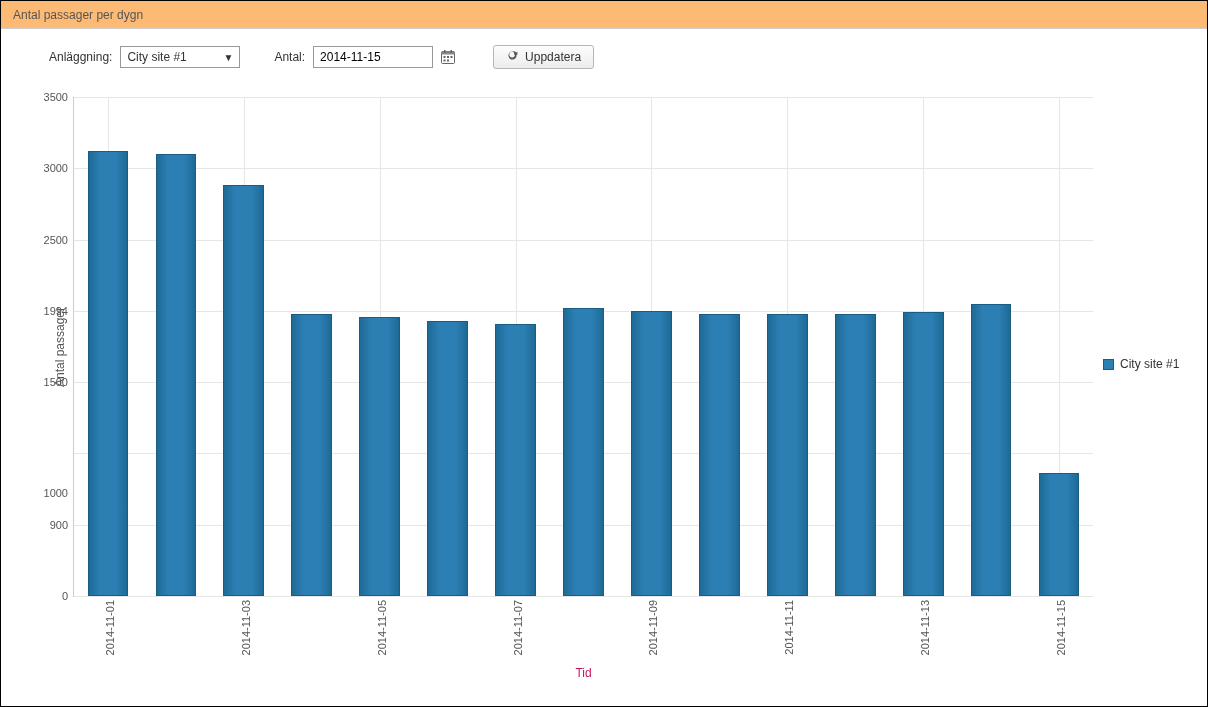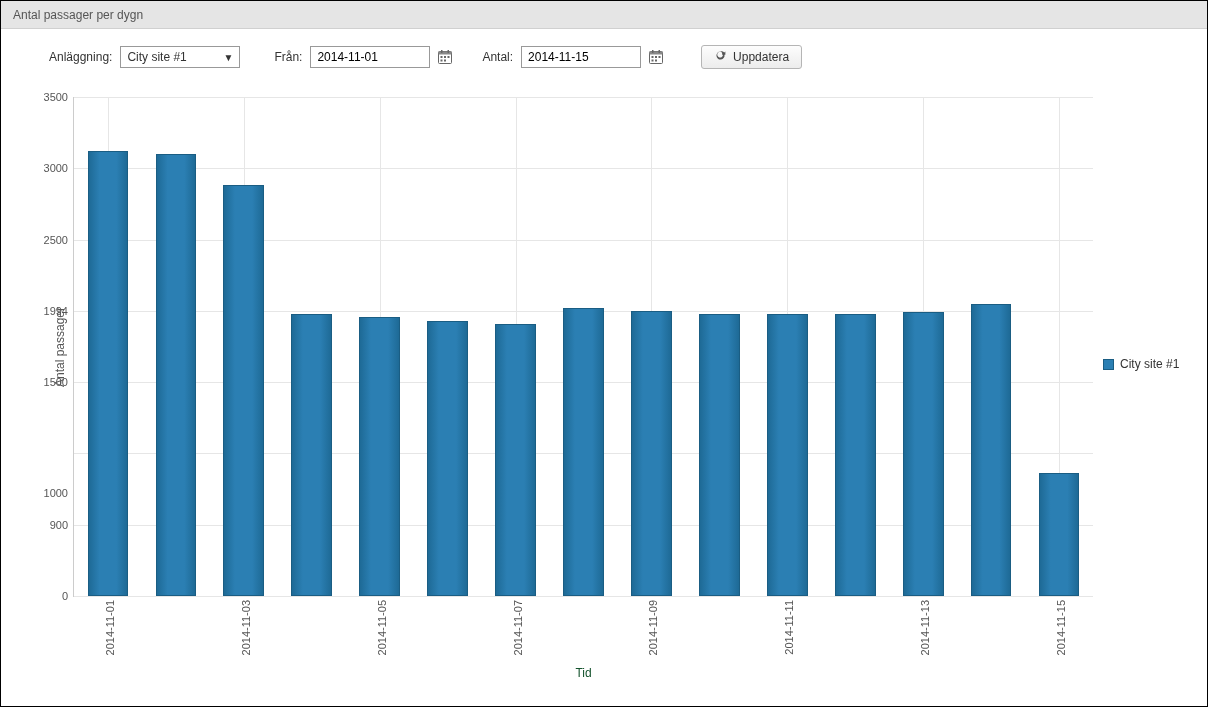--- a/index.html
+++ b/index.html
@@ -12,21 +12,21 @@
   }
   .outer {
     width: 1208px;
     height: 707px;
     border: 1px solid #000;
     position: relative;
     background: #fff;
   }
   .header-bar {
     height: 28px;
-    background: #e5e5e5;
+    background: #fdba74;
     border-bottom: 1px solid #d0d0d0;
     padding: 0 12px;
     display: flex;
     align-items: center;
     font-size: 12px;
     color: #555;
   }
   .toolbar {
     display: flex;
     align-items: center;
@@ -147,21 +147,21 @@
     font-size: 12px;
     color: #555;
     white-space: nowrap;
   }
   .xlabel {
     position: absolute;
     top: calc(100% + 70px);
     left: 50%;
     transform: translateX(-50%);
     font-size: 12px;
-    color: #14532d;
+    color: #be185d;
   }
   .legend {
     position: absolute;
     top: 270px;
     left: 1094px;
     display: flex;
     align-items: center;
     gap: 6px;
     font-size: 12px;
     color: #333;
@@ -181,37 +181,20 @@
     <span>Antal passager per dygn</span>
   </div>
 
   <div class="toolbar">
     <label>Anläggning:</label>
     <div class="select-wrap">
       <span>City site #1</span>
       <span class="caret">▼</span>
     </div>
 
-    <div class="date-group">
-      <label>Från:</label>
-      <input class="date-input" value="2014-11-01" style="">
-      <span class="cal-icon">
-        <svg width="16" height="16" viewBox="0 0 16 16">
-          <rect x="1.5" y="2.5" width="13" height="12" rx="1" fill="#fff" stroke="#666"></rect>
-          <rect x="1.5" y="2.5" width="13" height="3" fill="#888"></rect>
-          <rect x="4" y="1" width="1.5" height="3" fill="#666"></rect>
-          <rect x="10.5" y="1" width="1.5" height="3" fill="#666"></rect>
-          <rect x="3.5" y="7" width="2" height="2" fill="#666"></rect>
-          <rect x="7" y="7" width="2" height="2" fill="#666"></rect>
-          <rect x="10.5" y="7" width="2" height="2" fill="#666"></rect>
-          <rect x="3.5" y="10.5" width="2" height="2" fill="#666"></rect>
-          <rect x="7" y="10.5" width="2" height="2" fill="#666"></rect>
-        </svg>
-      </span>
-    </div>
 
     <div class="date-group">
       <label>Antal:</label>
       <input class="date-input" value="2014-11-15" style="">
       <span class="cal-icon">
         <svg width="16" height="16" viewBox="0 0 16 16">
           <rect x="1.5" y="2.5" width="13" height="12" rx="1" fill="#fff" stroke="#666"></rect>
           <rect x="1.5" y="2.5" width="13" height="3" fill="#888"></rect>
           <rect x="4" y="1" width="1.5" height="3" fill="#666"></rect>
           <rect x="10.5" y="1" width="1.5" height="3" fill="#666"></rect>

